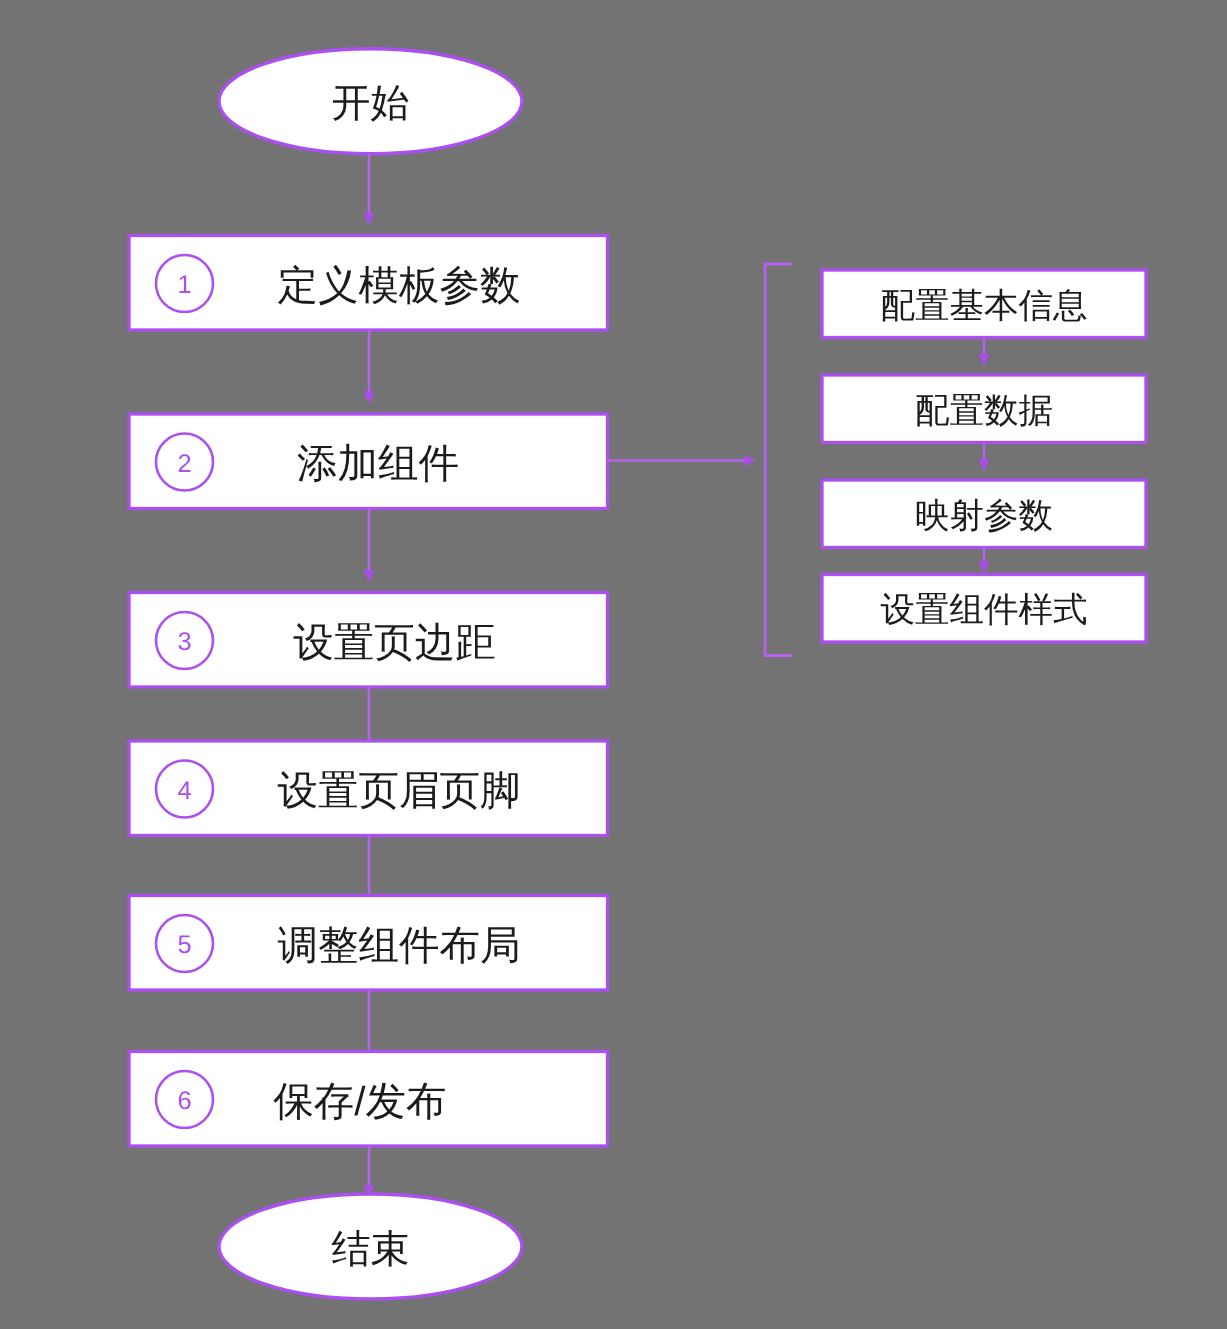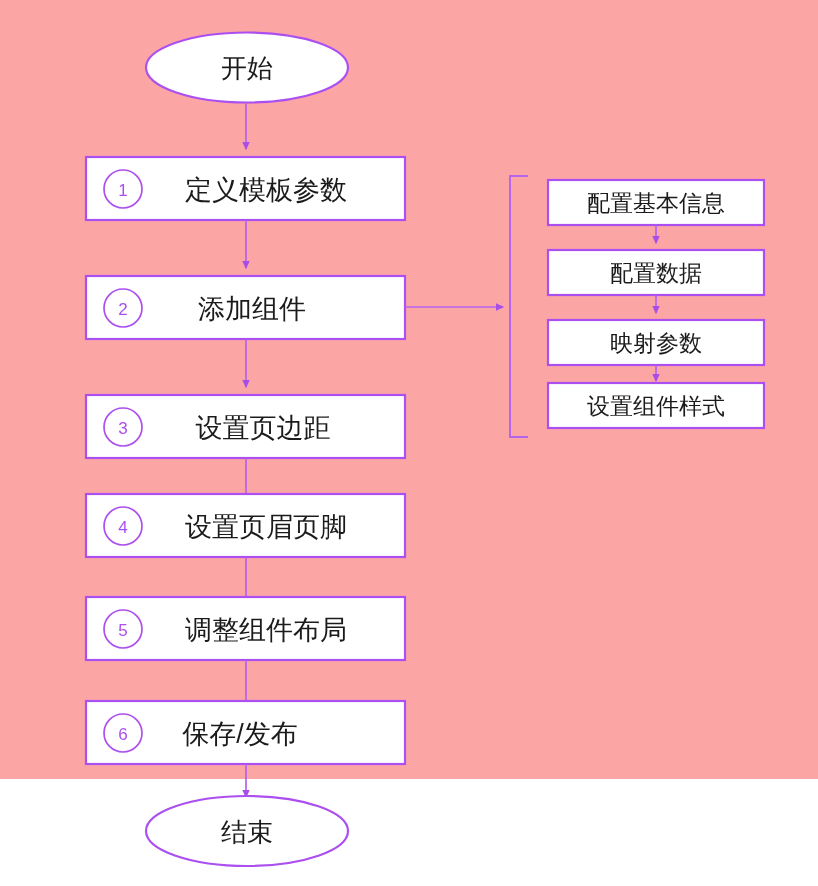--- a/index.html
+++ b/index.html
@@ -9,22 +9,22 @@
   }
   body {
     width: 818px;
     height: 886px;
     font-family: "Liberation Sans", "DejaVu Sans", sans-serif;
     overflow: hidden;
   }
   #flowchart-root {
     position: relative;
     width: 818px;
-    height: 779px;
-    background: #fca5a5;
+    height: 886px;
+    background: #737373;
   }
   svg.chart-svg {
     display: block;
     width: 818px;
     height: 886px;
   }
   .node-shape {
     fill: #ffffff;
     stroke: #ac4ff0;
     stroke-width: 2.2;

